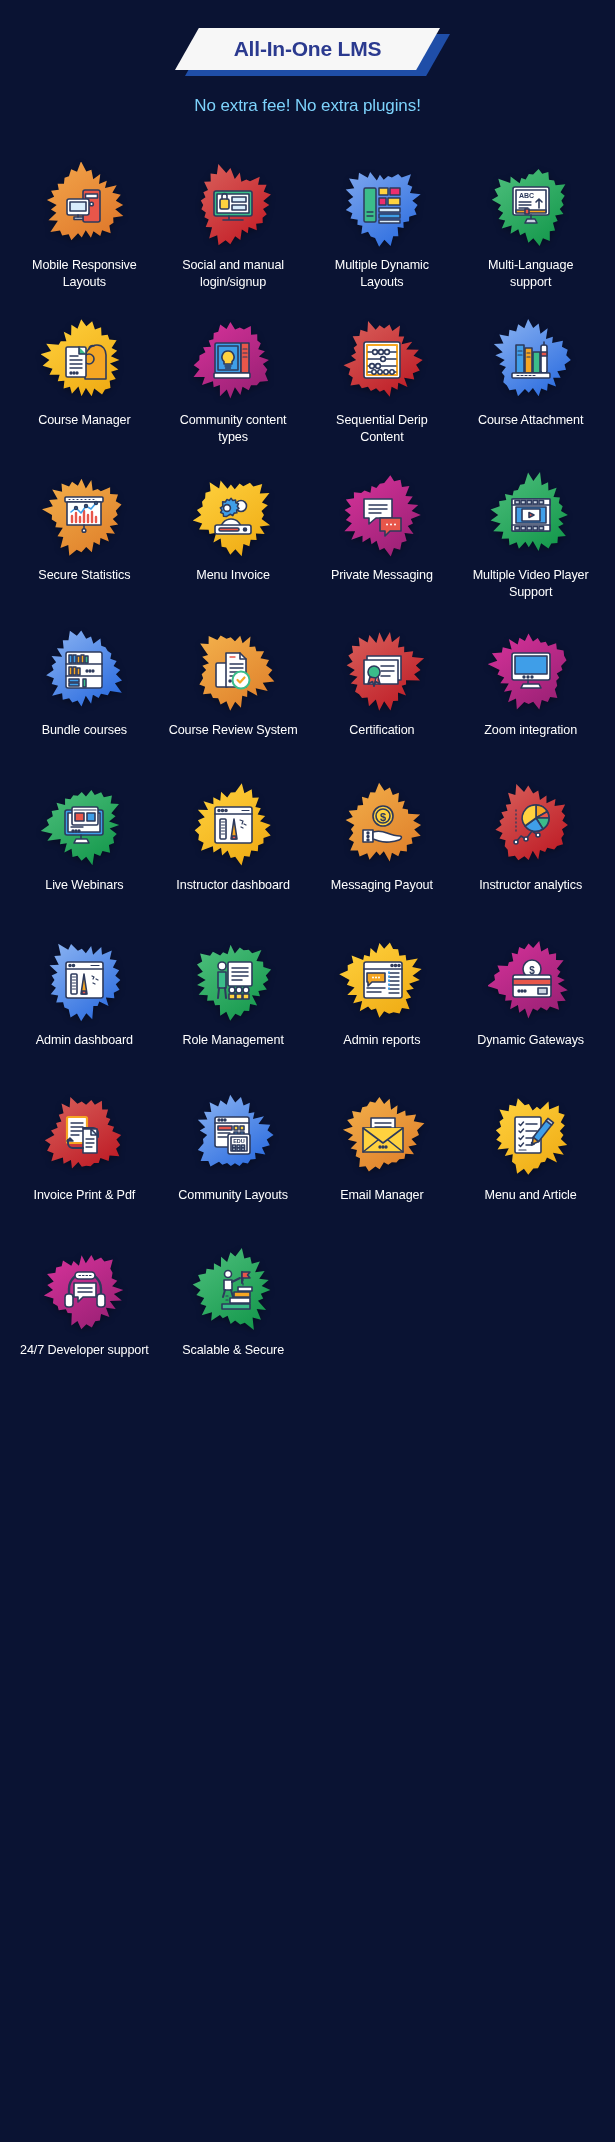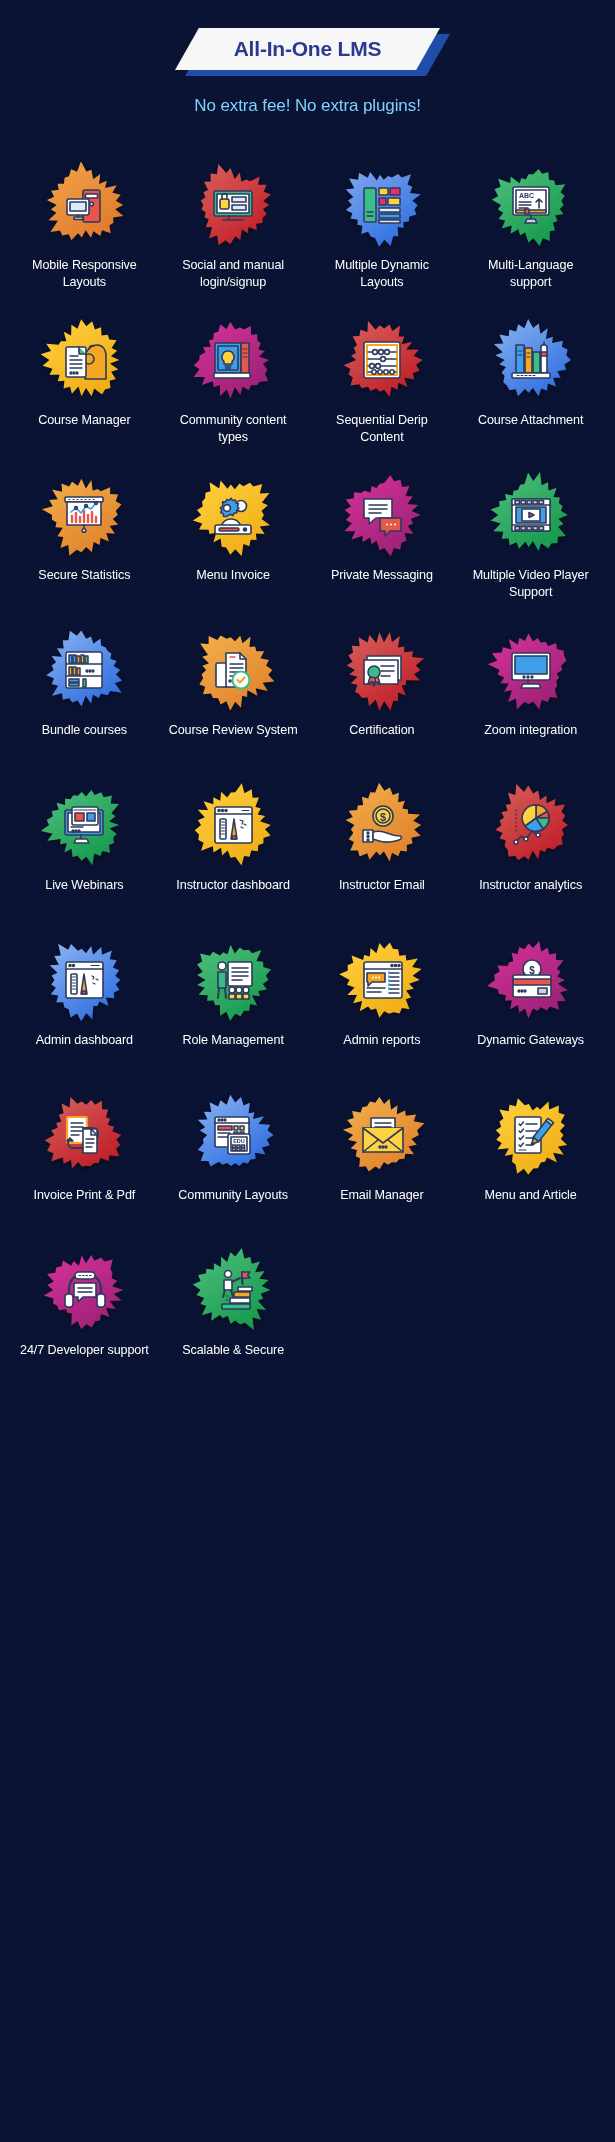--- a/index.html
+++ b/index.html
@@ -715,21 +715,21 @@
                 <text x="24" y="18.5" font-size="11" font-weight="bold" text-anchor="middle" fill="#2d3a5c" stroke="none" font-family="sans-serif">$</text>
                 <path d="M4 28h10v12H4z" fill="#ffffff"></path>
                 <circle cx="9" cy="31" r="0.9" fill="#2d3a5c"></circle>
                 <circle cx="9" cy="34.5" r="0.9" fill="#2d3a5c"></circle>
                 <circle cx="9" cy="38" r="0.9" fill="#2d3a5c"></circle>
                 <path d="M14 30c4-1 9-1 14 1s10 3 13 3c2 0 2 3-1 4-5 2-14 3-20 1-3-1-6-2-6-2z" fill="#ffffff"></path>
               </g>
             </svg>
           </div>
         </div>
-        <div class="caption">Instructor Email</div>
+        <div class="caption">Messaging Payout</div>
       </div>
       <div class="cell">
         <div class="blob-wrap">
           <div class="blob">
             <svg viewBox="0 0 100 100" preserveAspectRatio="none">
               <defs>
                 <linearGradient id="bg19" x1="0" y1="0" x2="0.7" y2="1">
                   <stop offset="0%" stop-color="#d9615c"></stop>
                   <stop offset="100%" stop-color="#bf1f28"></stop>
                 </linearGradient>

